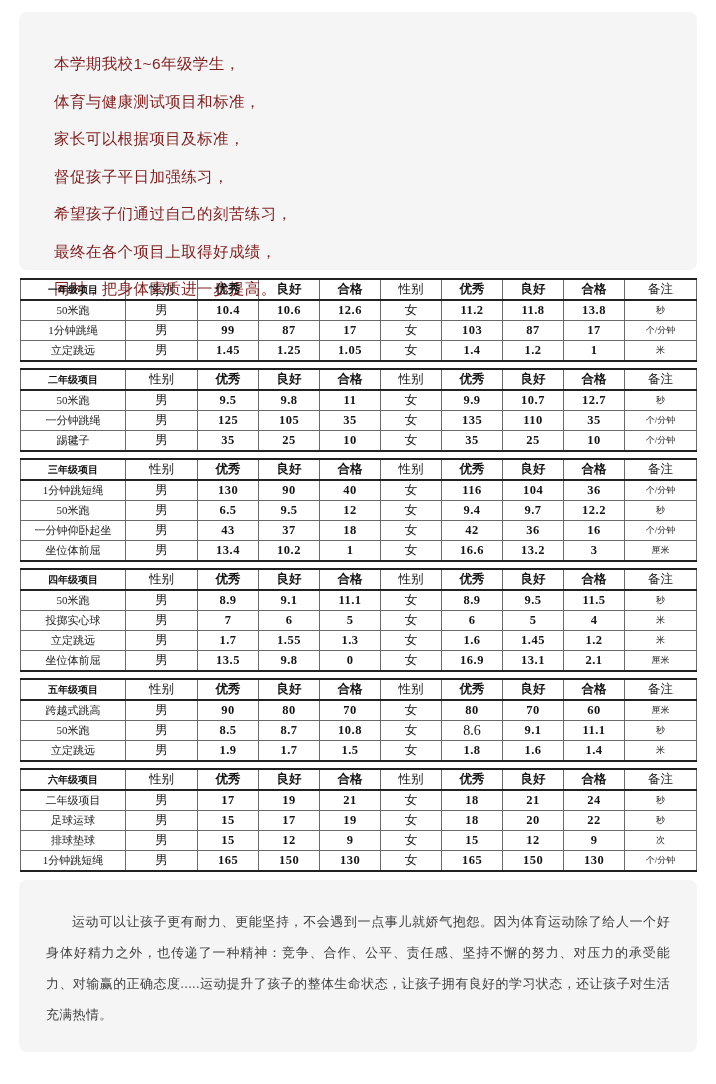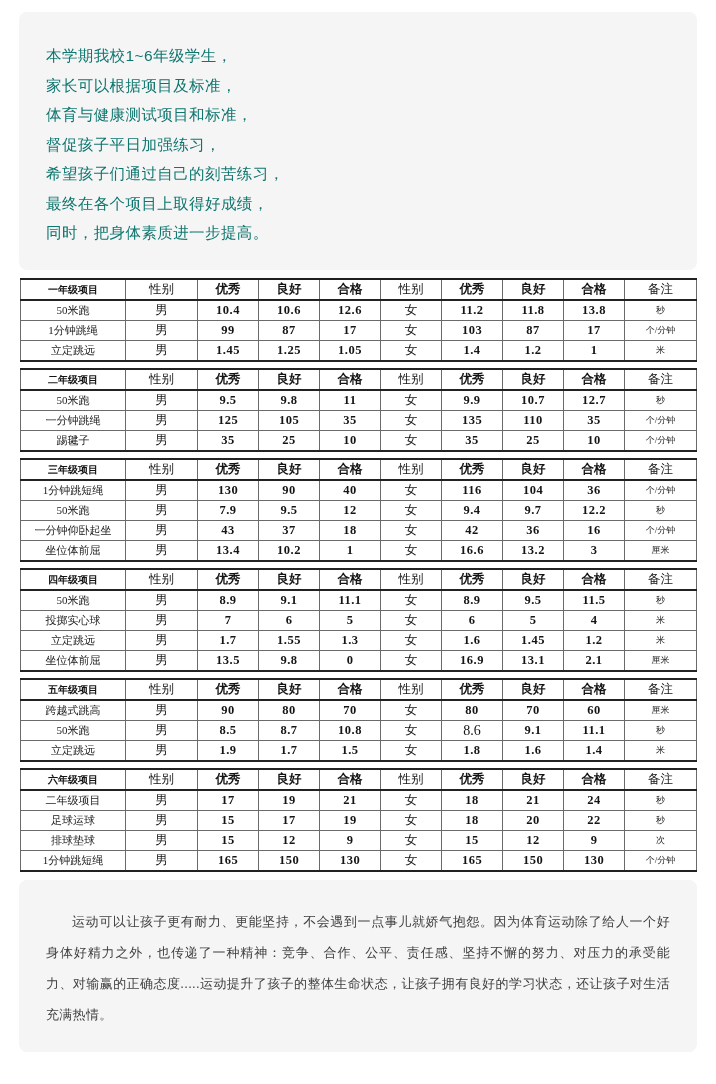--- a/index.html
+++ b/index.html
@@ -17,24 +17,24 @@
     width: 678px;
     margin-left: 19px;
     box-sizing: border-box;
   }
   .intro-card {
     margin-top: 12px;
     height: 258px;
     padding: 29px 30px 0 27px;
   }
   .intro-card p {
-    margin: 0;
+    margin: 8px;
     font-size: 15.5px;
     line-height: 29.5px;
-    color: #0f766e;
+    color: #7f1d1d;
     letter-spacing: 0.4px;
   }
   .tables-wrap {
     width: 676px;
     margin: 8px 20px 0 20px;
   }
   table.grade-table {
     width: 676px;
     border-collapse: collapse;
     table-layout: fixed;
@@ -77,22 +77,22 @@
     letter-spacing: 0.3px;
   }
 </style>
 </head>
 <body>
 
 <div class="page">
 
   <section class="gray-card intro-card" id="intro-card">
       <p>本学期我校1~6年级学生，</p>
+      <p>体育与健康测试项目和标准，</p>
       <p>家长可以根据项目及标准，</p>
-      <p>体育与健康测试项目和标准，</p>
       <p>督促孩子平日加强练习，</p>
       <p>希望孩子们通过自己的刻苦练习，</p>
       <p>最终在各个项目上取得好成绩，</p>
       <p>同时，把身体素质进一步提高。</p>
     </section>
 
   <section class="tables-wrap" id="tables-wrap">
       <table class="grade-table">
         <colgroup>
           <col style="width: 105px;">
@@ -261,21 +261,21 @@
             <td class="c-num">40</td>
             <td class="c-sex">女</td>
             <td class="c-num">116</td>
             <td class="c-num">104</td>
             <td class="c-num">36</td>
             <td class="c-unit">个/分钟</td>
           </tr>
           <tr>
             <td class="c-item">50米跑</td>
             <td class="c-sex">男</td>
-            <td class="c-num">7.9</td>
+            <td class="c-num">6.5</td>
             <td class="c-num">9.5</td>
             <td class="c-num">12</td>
             <td class="c-sex">女</td>
             <td class="c-num">9.4</td>
             <td class="c-num">9.7</td>
             <td class="c-num">12.2</td>
             <td class="c-unit">秒</td>
           </tr>
           <tr>
             <td class="c-item">一分钟仰卧起坐</td>

